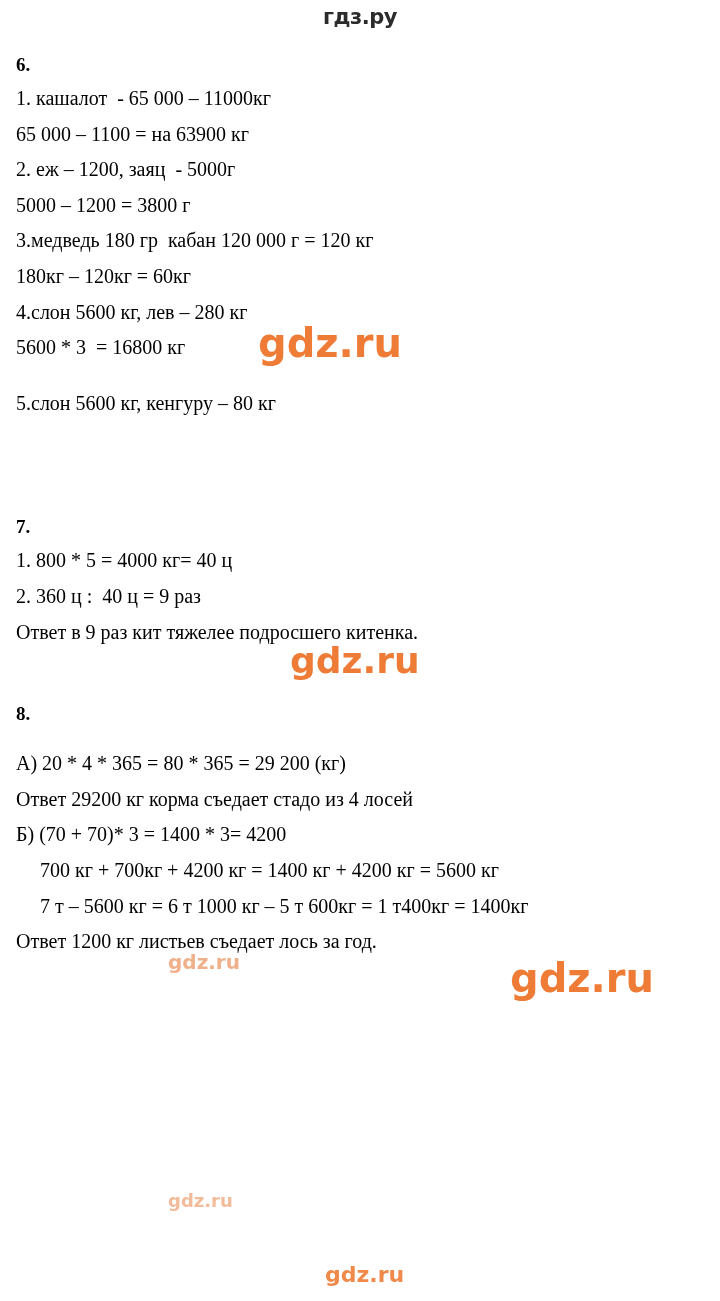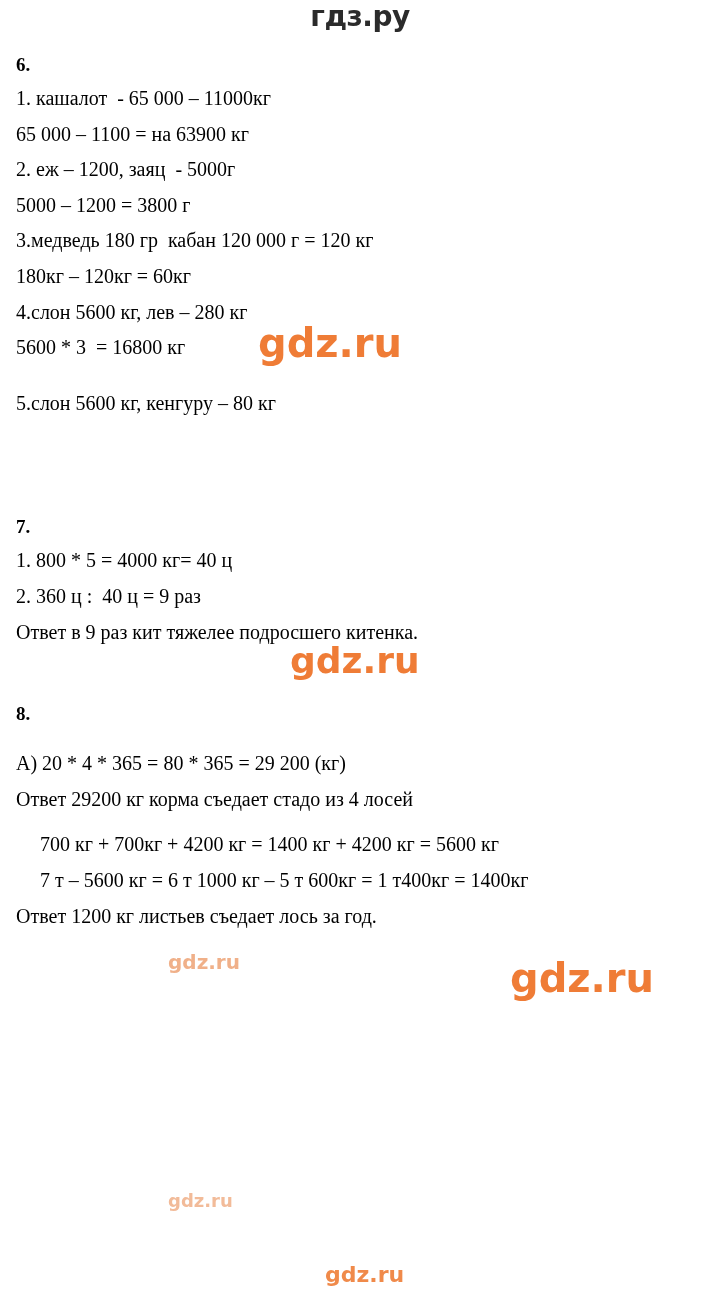--- a/index.html
+++ b/index.html
@@ -23,21 +23,21 @@
   
   .site-logo {
     position: absolute;
     top: 0px;
     left: 0px;
     width: 720px;
     height: 34px;
     text-align: center;
     font-family: "DejaVu Sans", sans-serif;
     font-weight: bold;
-    font-size: 28px;
+    font-size: 21px;
     letter-spacing: -0.5px;
     color: #2b2b2b;
     line-height: 34px;
   }
   .content {
     position: absolute;
     top: 34px;
     left: 0;
     width: 720px;
   }
@@ -120,20 +120,21 @@
     <div class="gap-s"></div>
     <div class="line">Ответ в 9 раз кит тяжелее подросшего китенка.</div>
 
     <div style="height:58px"></div>
     <div class="task-num">8.</div>
     <div style="height:26px"></div>
     <div class="line">А) 20 * 4 * 365 = 80 * 365 = 29 200 (кг)</div>
     <div class="gap-s"></div>
     <div class="line">Ответ 29200 кг корма съедает стадо из 4 лосей</div>
     <div class="gap-s"></div>
+    <div class="line">Б) (70 + 70)* 3 = 1400 * 3= 4200</div>
     <div class="gap-s"></div>
     <div class="line indent2">700 кг + 700кг + 4200 кг = 1400 кг + 4200 кг = 5600 кг</div>
     <div class="gap-s"></div>
     <div class="line indent2">7 т – 5600 кг = 6 т 1000 кг – 5 т 600кг = 1 т400кг = 1400кг</div>
     <div class="gap-s"></div>
     <div class="line indent1">Ответ 1200 кг листьев съедает лось за год.</div>
 
   </div>
 
   <div class="wm big" style="left:258px; top:320px;">gdz.ru</div>

